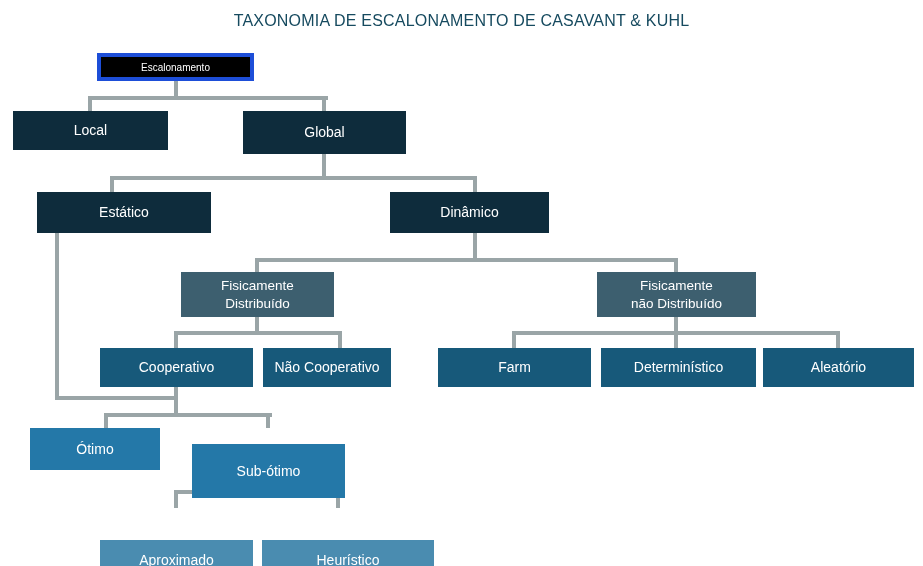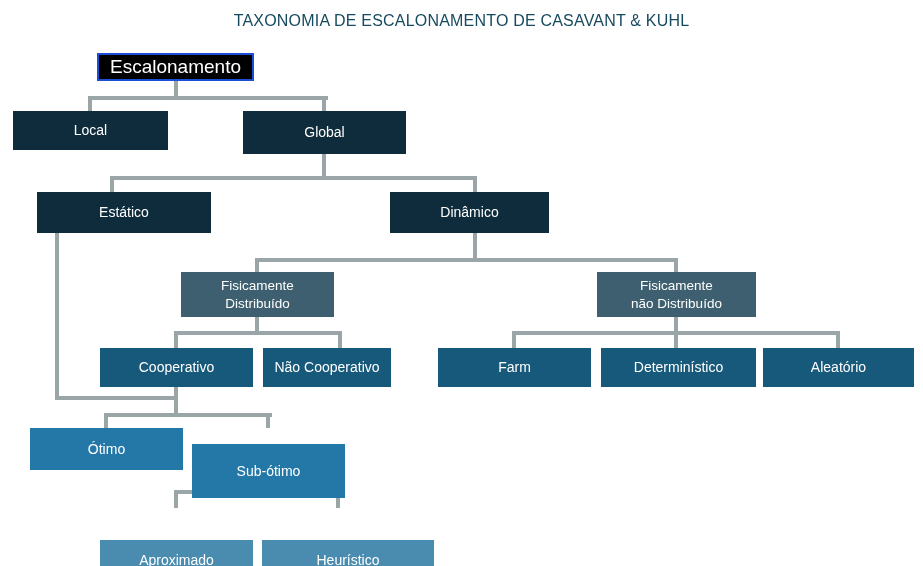--- a/index.html
+++ b/index.html
@@ -24,21 +24,21 @@
     display:flex;
     align-items:center;
     justify-content:center;
     text-align:center;
     color:#ffffff;
     font-size:14px;
     white-space:pre-line;
     line-height:1.3;
     box-sizing:border-box;
   }
-  .n-root{background:#000000;border:2px solid #1d4ed8;font-size:19px;}
+  .n-root{background:#000000;border:4px solid #1d4ed8;font-size:10px;}
   .n-l1{background:#0e2c3c;}
   .n-l2{background:#3d5f6f;font-size:13.5px;}
   .n-l3{background:#17597a;}
   .n-l4{background:#2478a8;}
   .n-l5{background:#4a8cb0;margin-top:32px;}
   .ln{
     position:absolute;
     background:#9aa5a7;
   }
 </style>
@@ -99,19 +99,19 @@
 Distribuído</div>
   <div class="node n-l2" style="left:597px;top:272px;width:159px;height:45px">Fisicamente
 não Distribuído</div>
 
   <div class="node n-l3" style="left:100px;top:348px;width:153px;height:39px">Cooperativo</div>
   <div class="node n-l3" style="left:263px;top:348px;width:128px;height:39px">Não Cooperativo</div>
   <div class="node n-l3" style="left:438px;top:348px;width:153px;height:39px">Farm</div>
   <div class="node n-l3" style="left:601px;top:348px;width:155px;height:39px">Determinístico</div>
   <div class="node n-l3" style="left:763px;top:348px;width:151px;height:39px">Aleatório</div>
 
-  <div class="node n-l4" style="left:30px;top:428px;width:153px;height:42px">Ótimo</div>
+  <div class="node n-l4" style="left:30px;top:428px;width:130px;height:42px">Ótimo</div>
   <div class="node n-l4" style="left:192px;top:444px;width:153px;height:54px">Sub-ótimo</div>
 
   <div class="node n-l5" style="left:100px;top:508px;width:153px;height:40px">Aproximado</div>
   <div class="node n-l5" style="left:262px;top:508px;width:172px;height:40px">Heurístico</div>
 
 </div>
 
 </body></html>

